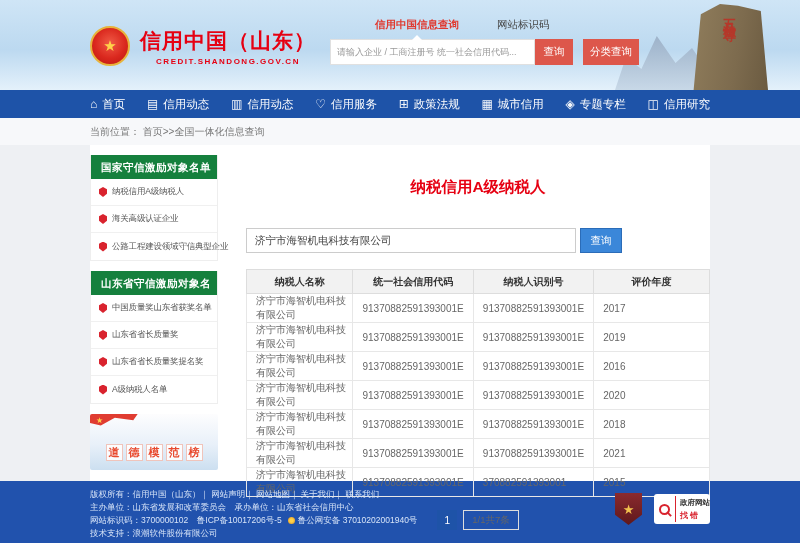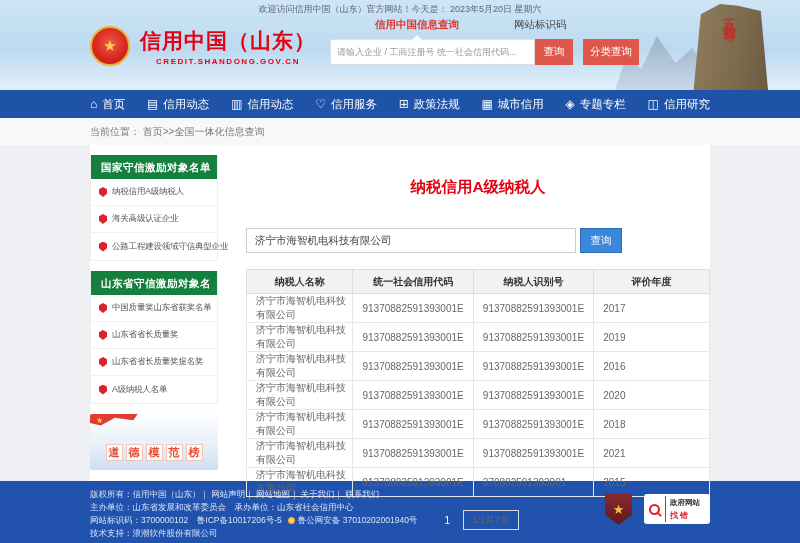--- a/index.html
+++ b/index.html
@@ -15,21 +15,21 @@
     font-size:9px; color:#5b6775; z-index:5; }
   .logo-wrap { position:absolute; left:90px; top:26px; display:flex; align-items:center; z-index:4; }
   .emblem { width:40px; height:40px; border-radius:50%; background:radial-gradient(circle at 50% 42%,#f05a45 0%,#da281e 55%,#b81510 100%);
     border:2px solid #e8b33b; display:flex; align-items:center; justify-content:center;
     color:#ffd24a; font-size:15px; flex:0 0 auto; }
   .logo-text { margin-left:10px; }
   .site-title { color:#e60012; font-size:21px; font-weight:bold; letter-spacing:1px; }
   .site-domain { color:#e60012; font-size:8px; font-weight:bold; letter-spacing:1.5px; text-align:center; margin-top:2px; }
 
   .search-wrap { position:absolute; left:330px; top:18px; width:310px; z-index:4; }
-  .search-tabs { display:flex; gap:55px; padding-left:45px; margin-bottom:7px; }
+  .search-tabs { display:flex; gap:38px; padding-left:45px; margin-bottom:7px; }
   .stab { font-size:10.5px; cursor:pointer; }
   .stab.active { color:#e0392f; font-weight:bold; position:relative; }
   .stab.active::after { content:""; position:absolute; left:50%; bottom:-8px; margin-left:-5px;
     border-left:5px solid transparent; border-right:5px solid transparent; border-bottom:5px solid #fff; }
   .stab.plain { color:#444; }
   .search-row { display:flex; }
   .hsearch-input { width:205px; height:26px; border:1px solid #e0e0e0; background:#fff;
     font-size:9px; color:#666; padding:0 6px; outline:none; }
   .hsearch-input::placeholder { color:#999; }
   .hbtn { height:26px; border:none; color:#fff; background:#dd574b; font-size:10.5px; cursor:pointer; }
@@ -108,34 +108,33 @@
   .footer { height:62px; background:#2152ad; color:#d7e4f8; }
   .footer-inner { padding-top:7px; font-size:8.5px; line-height:13px; position:relative; height:62px; }
   .footer a { color:#d7e4f8; text-decoration:none; cursor:pointer; }
   .footer-links a::before { content:"｜ "; }
   .police-ico { display:inline-block; width:7px; height:7px; border-radius:50%;
     background:radial-gradient(circle,#ffd24a 30%,#d98a1d 100%); margin:0 3px -1px 6px; }
   .fbadges { position:absolute; right:0; top:12px; display:flex; align-items:center; gap:12px; }
   .shield-badge { width:27px; height:32px; background:linear-gradient(180deg,#8a2a2e,#5f181c);
     clip-path:polygon(0 0,100% 0,100% 68%,50% 100%,0 68%); display:flex; align-items:center;
     justify-content:center; color:#f2c14e; font-size:13px; cursor:pointer; }
-  .finderr-badge { width:66px; height:30px; background:#fff; border-radius:3px; display:flex;
+  .finderr-badge { width:56px; height:30px; background:#fff; border-radius:3px; display:flex;
     align-items:center; padding:0 5px; cursor:pointer; }
   .mag { width:11px; height:11px; border:2px solid #d9232e; border-radius:50%; position:relative; flex:0 0 auto; }
   .mag::after { content:""; position:absolute; width:2px; height:6px; background:#d9232e;
     right:-2px; bottom:-4px; transform:rotate(-45deg); }
   .finderr-text { margin-left:5px; border-left:1px solid #d9232e; padding-left:4px; }
   .fe1 { font-size:7.5px; font-weight:bold; color:#333; white-space:nowrap; }
   .fe2 { font-size:8px; font-weight:bold; color:#d9232e; letter-spacing:2px; }
 </style>
 </head>
 <body>
 
 <div class="header">
-  <div class="topline">欢迎访问信用中国（山东）官方网站！今天是：  2023年5月20日 星期六</div>
 
   <div class="mountain">
     <div class="mtn-far"></div>
     <div class="rock"></div>
     <div class="rock-caption">五岳独尊</div>
   </div>
 
   <div class="logo-wrap">
     <div class="emblem">★</div>
     <div class="logo-text">

